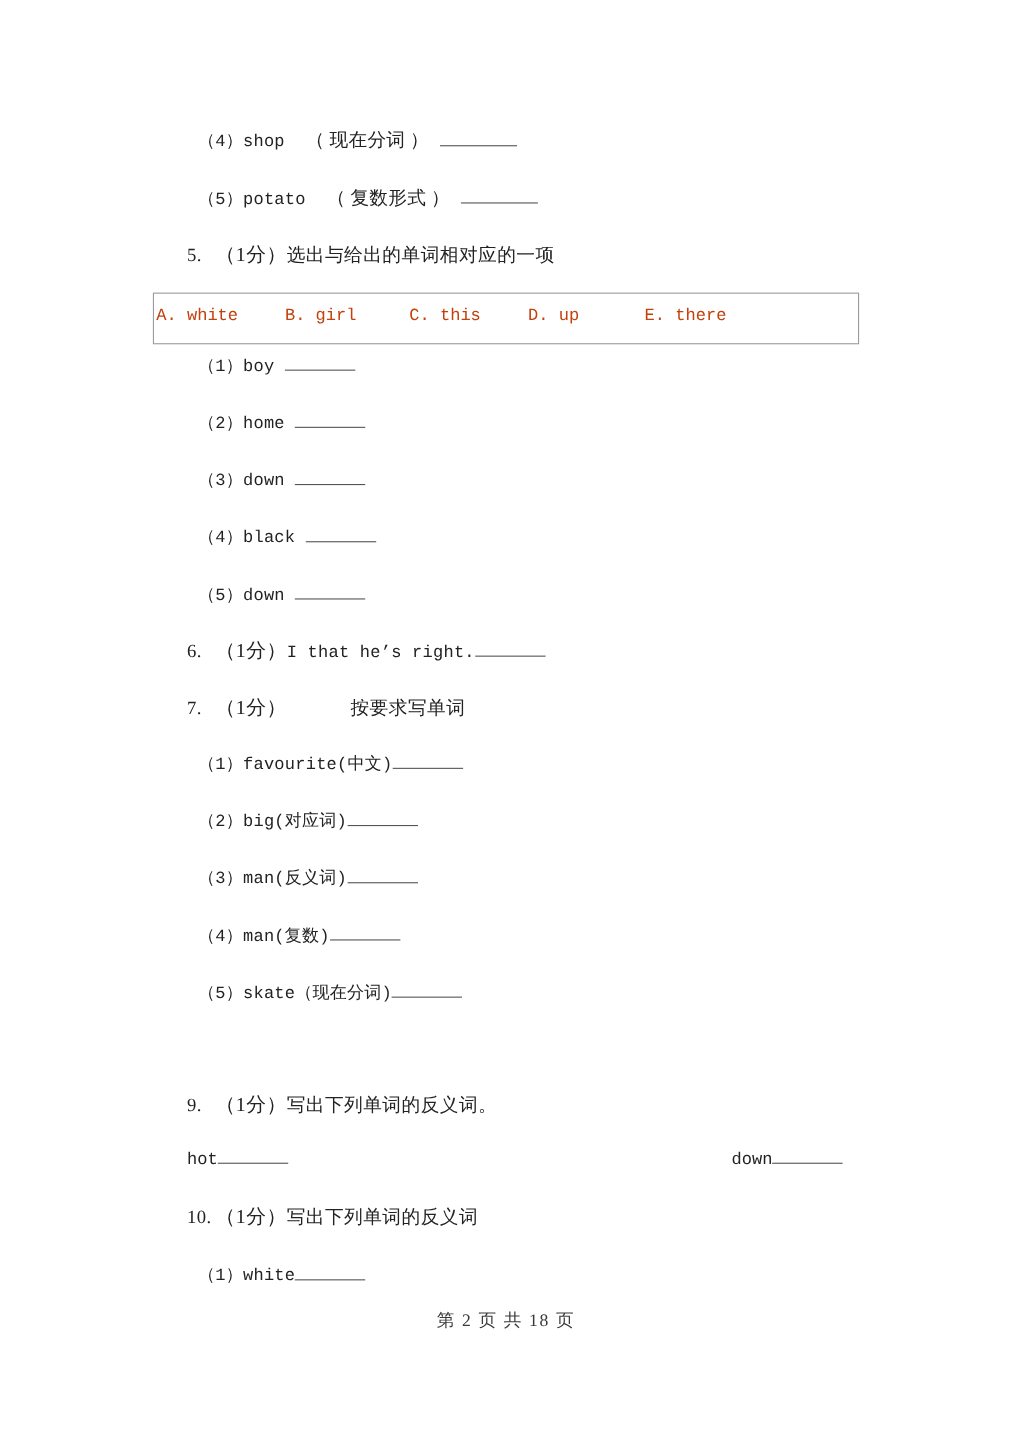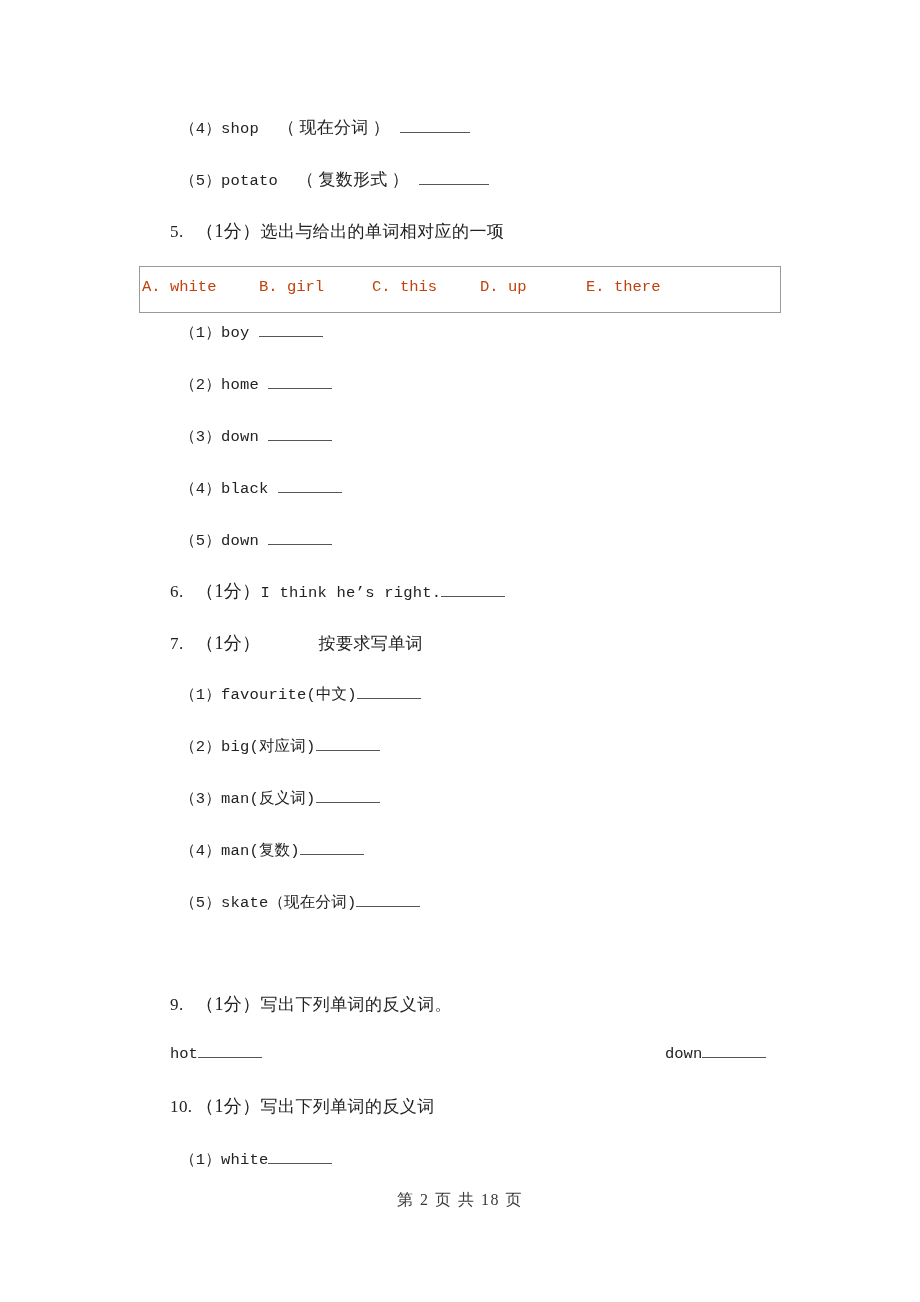--- a/index.html
+++ b/index.html
@@ -172,21 +172,21 @@
     <span>（3）</span><span>down</span>&nbsp;<span class="blank blank-m"></span>
   </div>
   <div class="line subline mono" style="top:479px;">
     <span>（4）</span><span>black</span>&nbsp;<span class="blank blank-m"></span>
   </div>
   <div class="line subline mono" style="top:531px;">
     <span>（5）</span><span>down</span>&nbsp;<span class="blank blank-m"></span>
   </div>
 
   <div class="line qline cn" style="top:581px;">
-    <span class="qnum">6.</span><span class="score">（1分）</span><span class="mono">I think he’s right.</span><span class="blank blank-m"></span>
+    <span class="qnum">6.</span><span class="score">（1分）</span><span class="mono">I that he’s right.</span><span class="blank blank-m"></span>
   </div>
 
   <div class="line qline cn" style="top:633px;">
     <span class="qnum">7.</span><span class="score">（1分）</span><span class="gap-wide"></span><span>按要求写单词</span>
   </div>
 
   <div class="line subline mono" style="top:685px;">
     <span>（1）</span><span>favourite(中文)</span><span class="blank blank-m"></span>
   </div>
   <div class="line subline mono" style="top:737px;">

